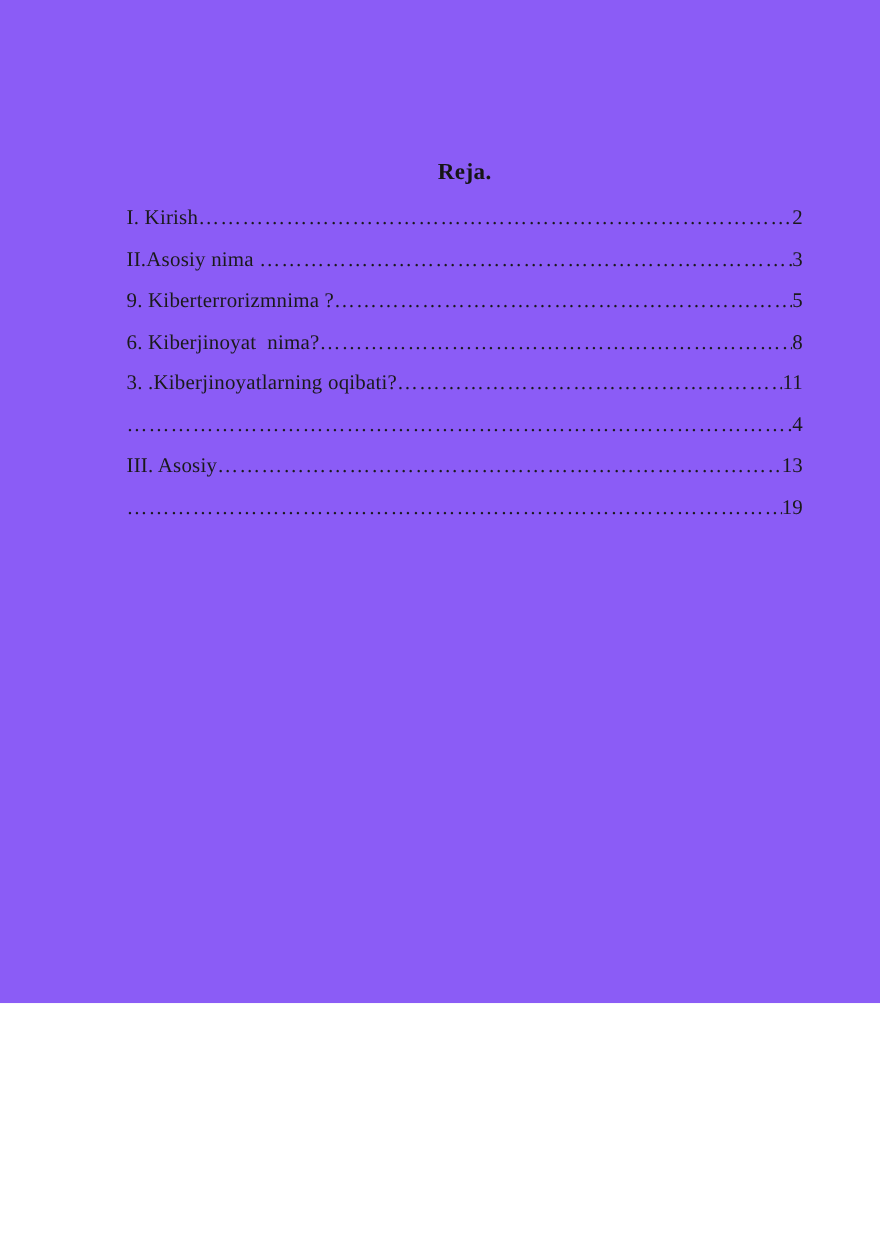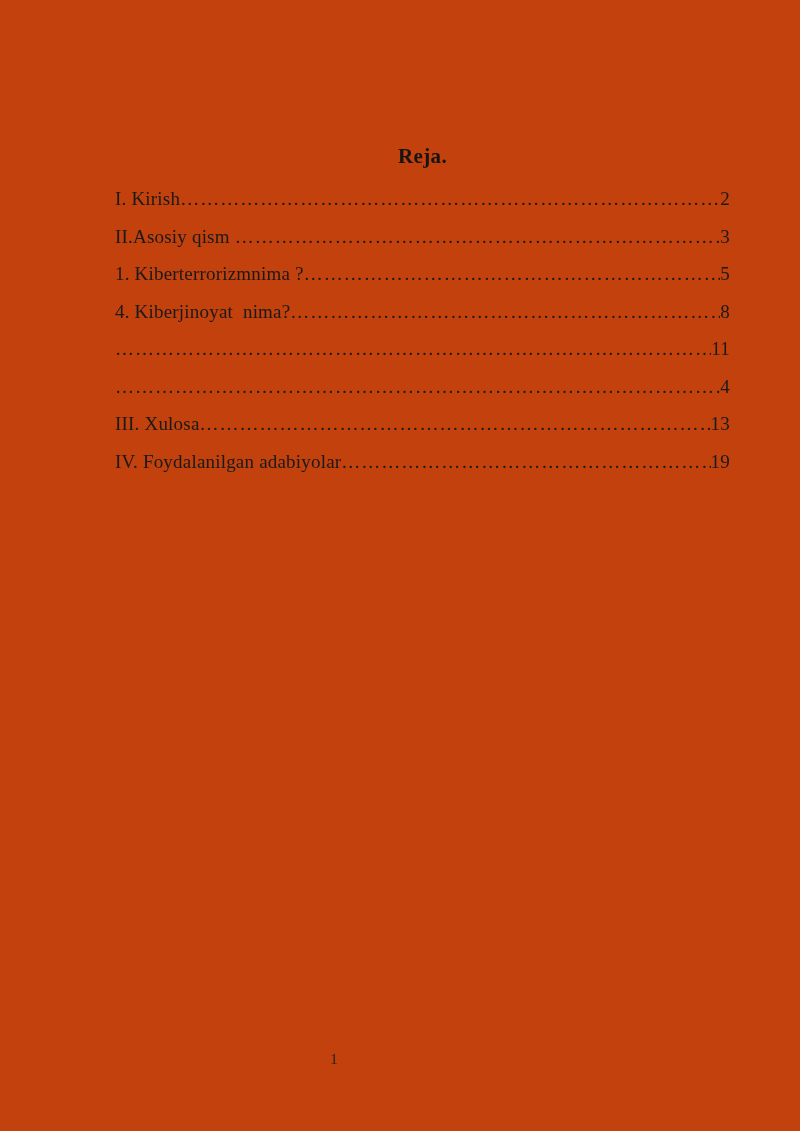--- a/index.html
+++ b/index.html
@@ -3,22 +3,22 @@
 <meta charset="utf-8">
 <style>
   html, body {
     margin: 0;
     padding: 0;
     background: #ffffff;
   }
   .page {
     position: relative;
     width: 800px;
-    height: 1131px;
-    background: #c2410c;
+    height: 912px;
+    background: #8b5cf6;
     overflow: hidden;
     font-family: "Liberation Serif", serif;
     color: #1a1a1a;
   }
   .content {
     position: absolute;
     left: 115px;
     top: 143px;
     width: 615px;
   }
@@ -74,55 +74,55 @@
 
     <h1 class="doc-title">Reja.</h1>
 
     <div class="toc-row">
       <span class="toc-label">I. Kirish</span>
       <span class="toc-leader">………………………………………………………………………………………………………………………………………………………………</span>
       <span class="toc-page">2</span>
     </div>
 
     <div class="toc-row">
-      <span class="toc-label">II.Asosiy qism </span>
+      <span class="toc-label">II.Asosiy nima </span>
       <span class="toc-leader">………………………………………………………………………………………………………………………………………………………………</span>
       <span class="toc-page">3</span>
     </div>
 
     <div class="toc-row">
-      <span class="toc-label">1. Kiberterrorizmnima ?</span>
+      <span class="toc-label">9. Kiberterrorizmnima ?</span>
       <span class="toc-leader">………………………………………………………………………………………………………………………………………………………………</span>
       <span class="toc-page">5</span>
     </div>
 
     <div class="toc-row">
-      <span class="toc-label">4. Kiberjinoyat  nima?</span>
+      <span class="toc-label">6. Kiberjinoyat  nima?</span>
       <span class="toc-leader">………………………………………………………………………………………………………………………………………………………………</span>
       <span class="toc-page">8</span>
     </div>
 
     <div class="toc-row">
+      <span class="toc-label">3. .Kiberjinoyatlarning oqibati?</span>
       <span class="toc-leader">………………………………………………………………………………………………………………………………………………………………</span>
       <span class="toc-page">11</span>
     </div>
 
     <div class="toc-row">
       <span class="toc-leader">………………………………………………………………………………………………………………………………………………………………</span>
       <span class="toc-page">4</span>
     </div>
 
     <div class="toc-row">
-      <span class="toc-label">III. Xulosa</span>
+      <span class="toc-label">III. Asosiy</span>
       <span class="toc-leader">………………………………………………………………………………………………………………………………………………………………</span>
       <span class="toc-page">13</span>
     </div>
 
     <div class="toc-row">
-      <span class="toc-label">IV. Foydalanilgan adabiyolar</span>
       <span class="toc-leader">………………………………………………………………………………………………………………………………………………………………</span>
       <span class="toc-page">19</span>
     </div>
 
   </div>
 
   <div class="footer-page-number">1</div>
 </div>
 
 </body></html>

